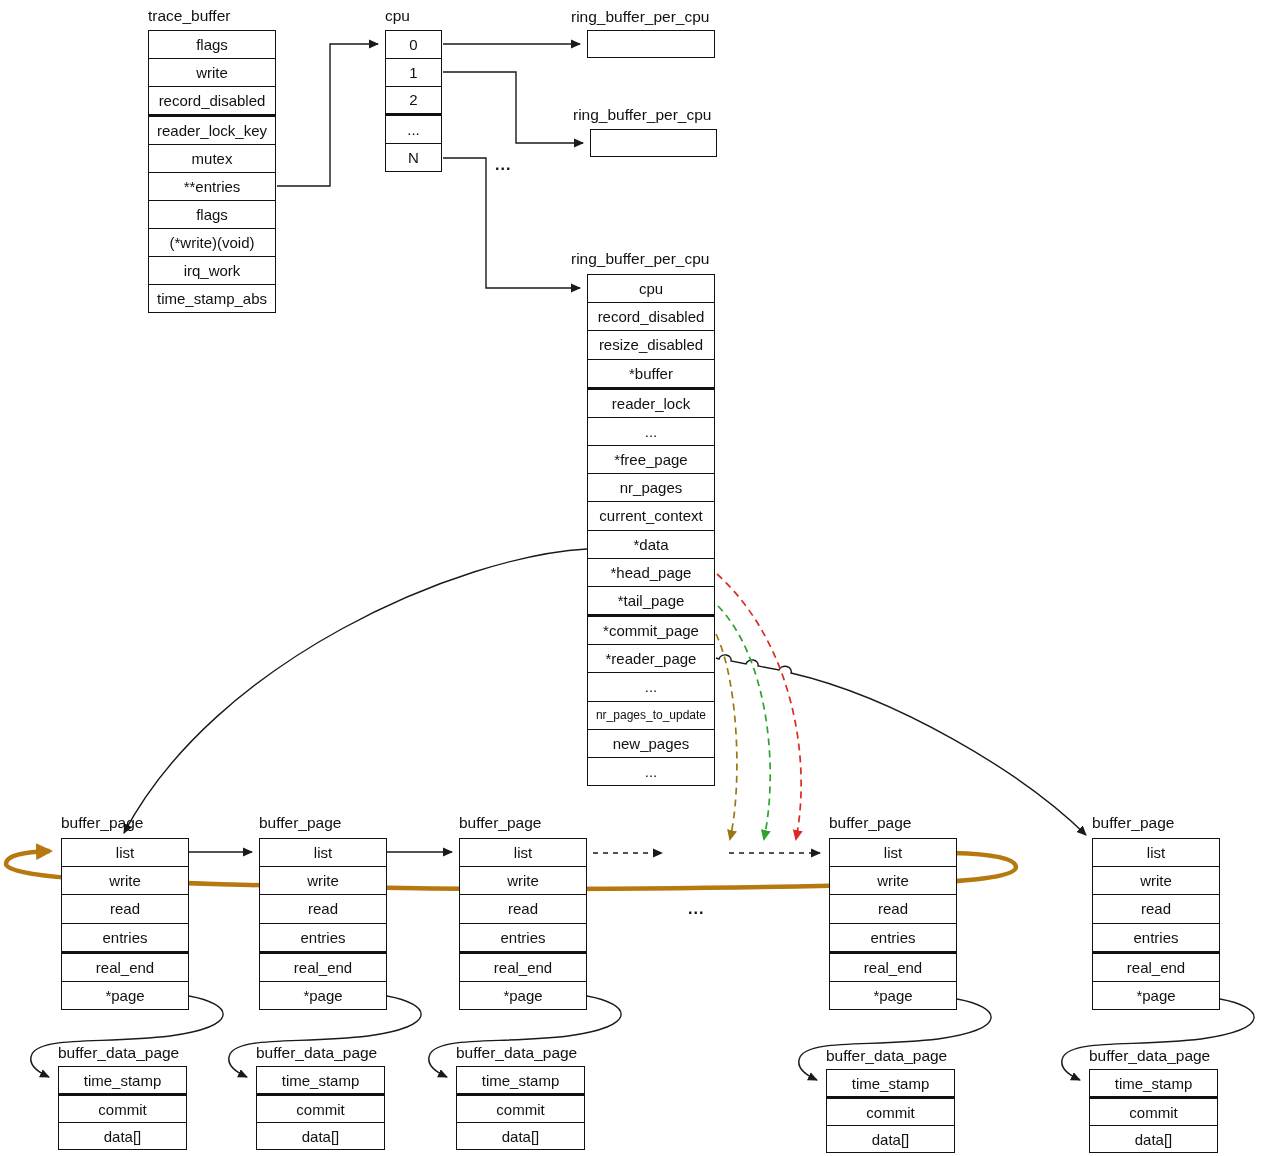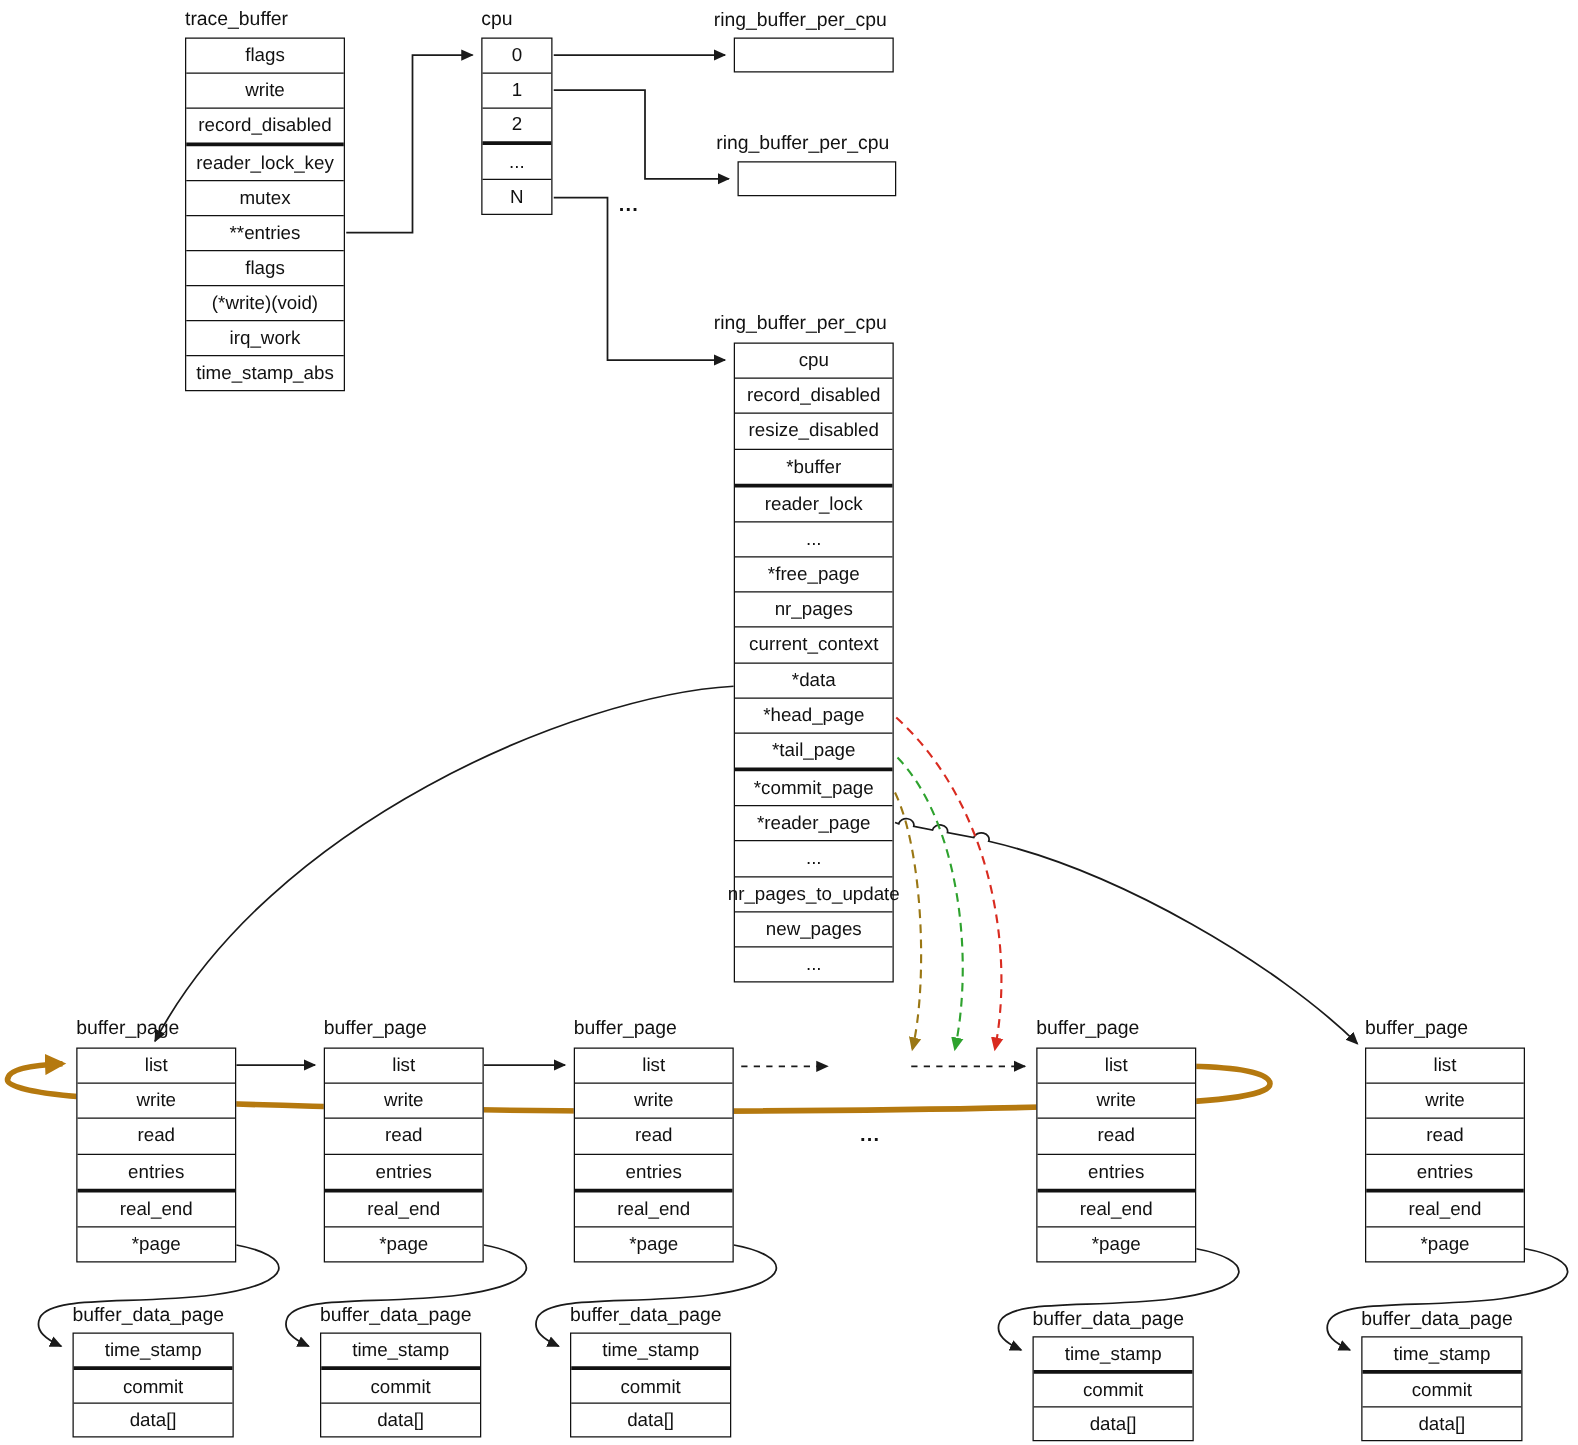--- a/index.html
+++ b/index.html
@@ -3,21 +3,21 @@
 <meta charset="utf-8">
 <style>
   html,body{margin:0;padding:0;background:#fff;}
   body{font-family:"Liberation Sans",sans-serif;color:#111;}
   #stage{position:relative;width:1262px;height:1156px;background:#fff;overflow:hidden;}
   #wires{position:absolute;left:0;top:0;width:1262px;height:1156px;pointer-events:none;}
   .struct{position:absolute;border:1.5px solid #111;background:#fff;display:flex;flex-direction:column;box-sizing:border-box;}
   .cell{flex:1;display:flex;align-items:center;justify-content:center;font-size:15px;border-bottom:1.3px solid #111;white-space:nowrap;}
   .cell:last-child{border-bottom:none;}
   .cell.thick{border-bottom-width:3px;}
-  .cell.small{font-size:15px;}
+  .cell.small{font-size:12px;}
   .stitle{position:absolute;text-align:left;font-size:15.5px;white-space:nowrap;}
   .dots{position:absolute;font-size:16px;font-weight:bold;letter-spacing:1px;}
   .wire{fill:none;stroke:var(--c-line);stroke-width:1.4px;}
   .dash-k{stroke-dasharray:5 5;}
   .dash-c{stroke-width:1.7px;stroke-dasharray:7 5;}
   .loop{fill:none;stroke:var(--c-list-loop);stroke-width:4.5px;}
 </style>
 </head>
 <body>
 

